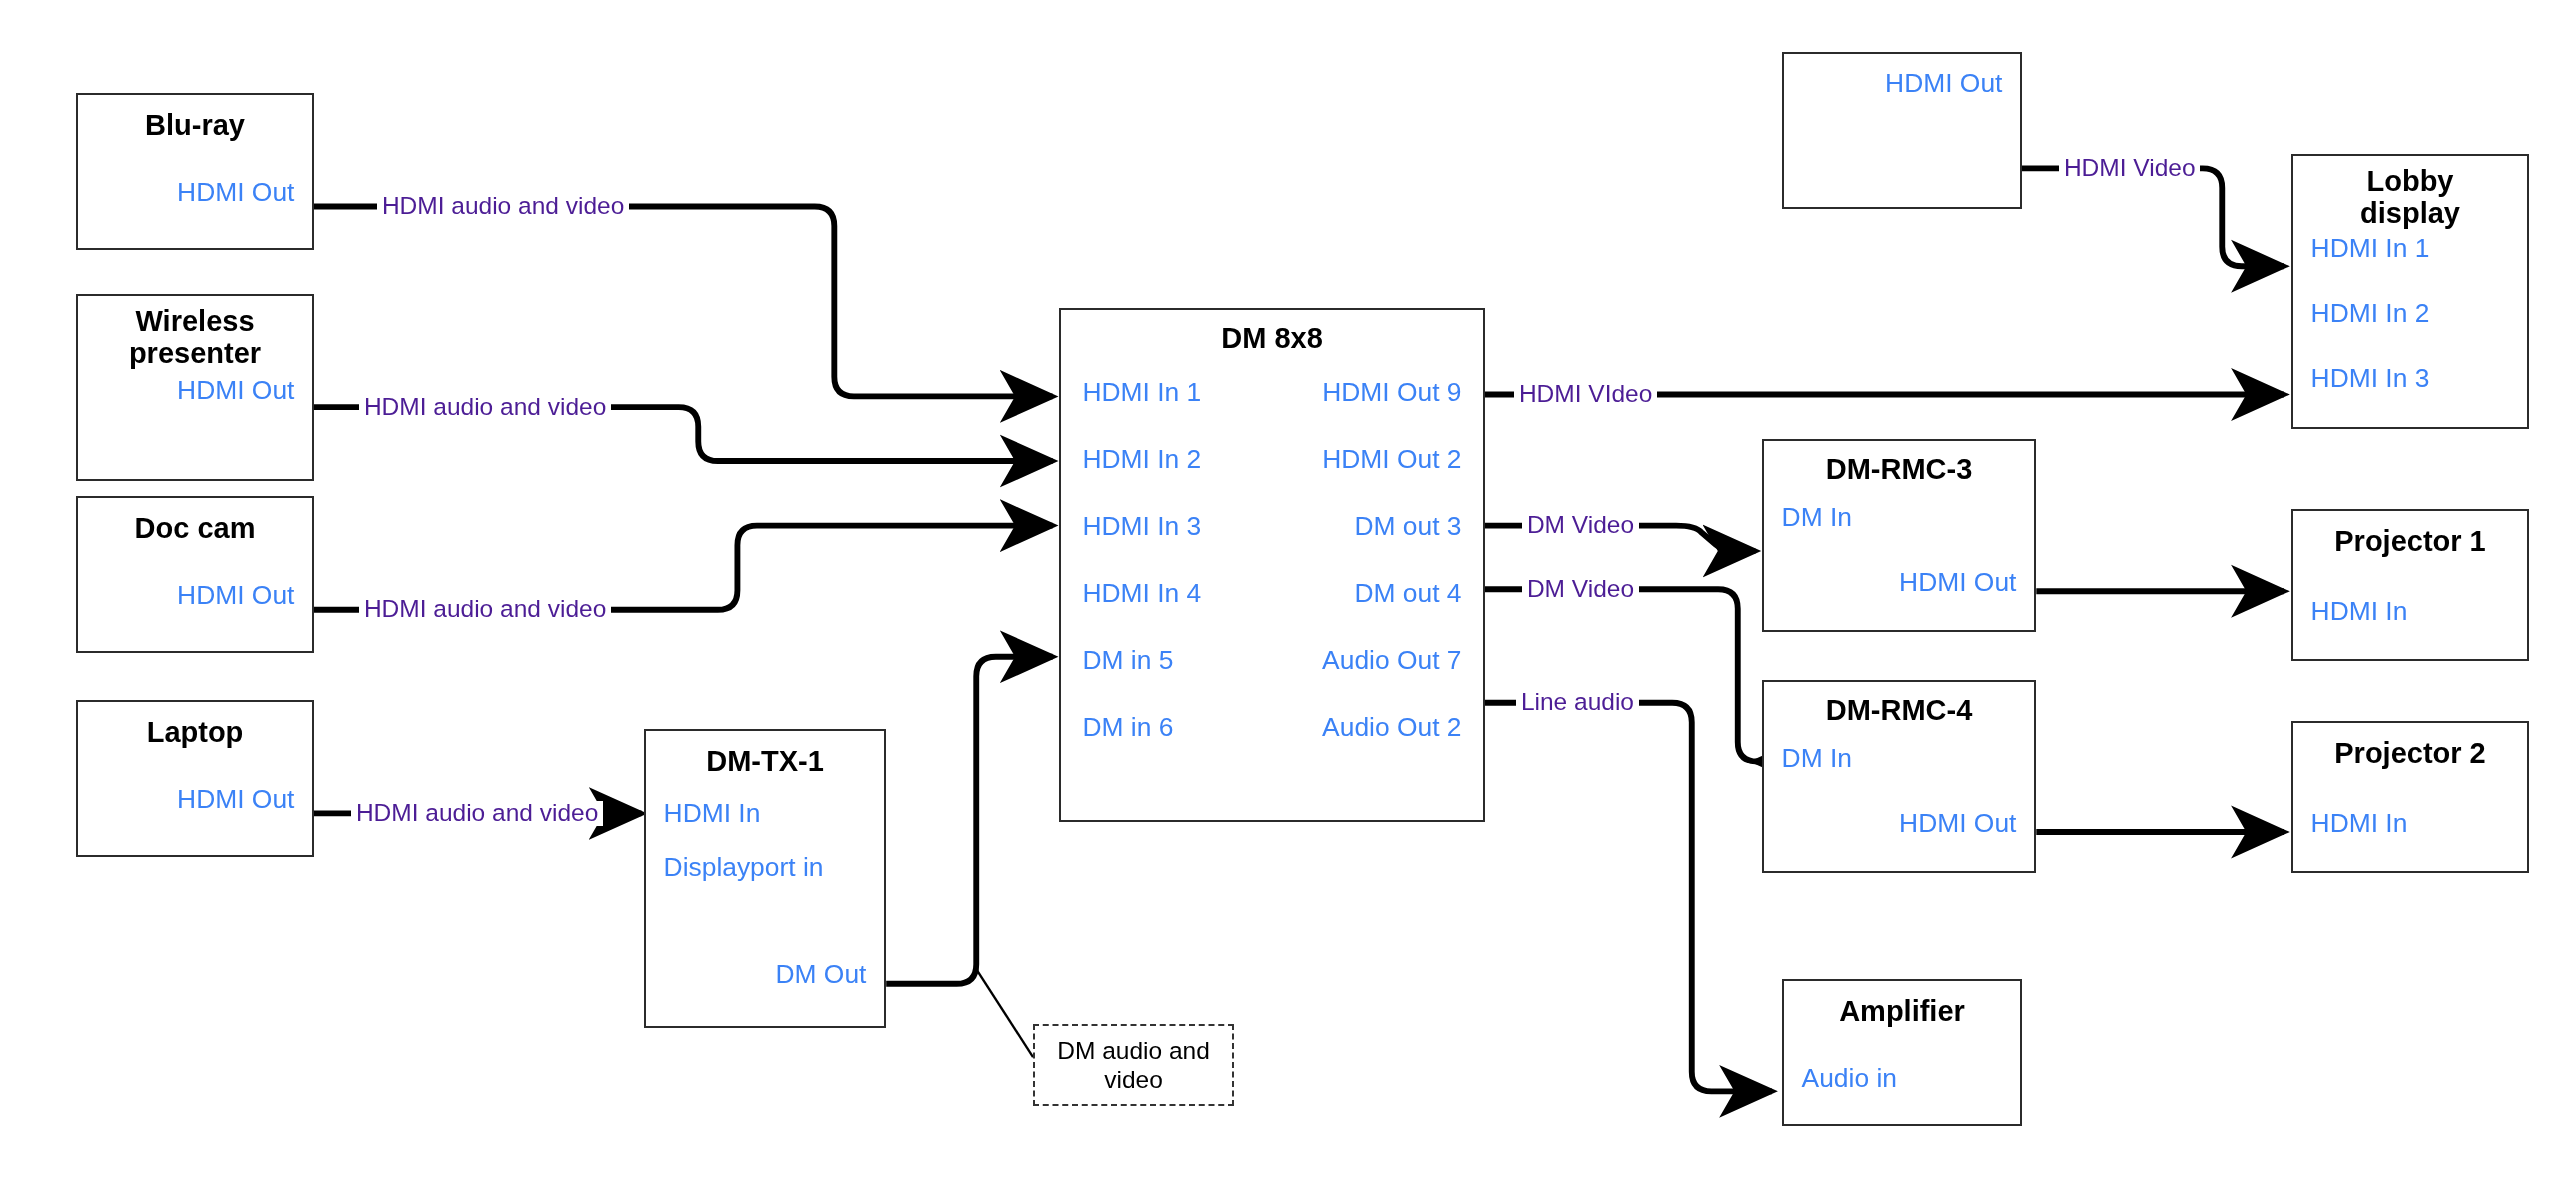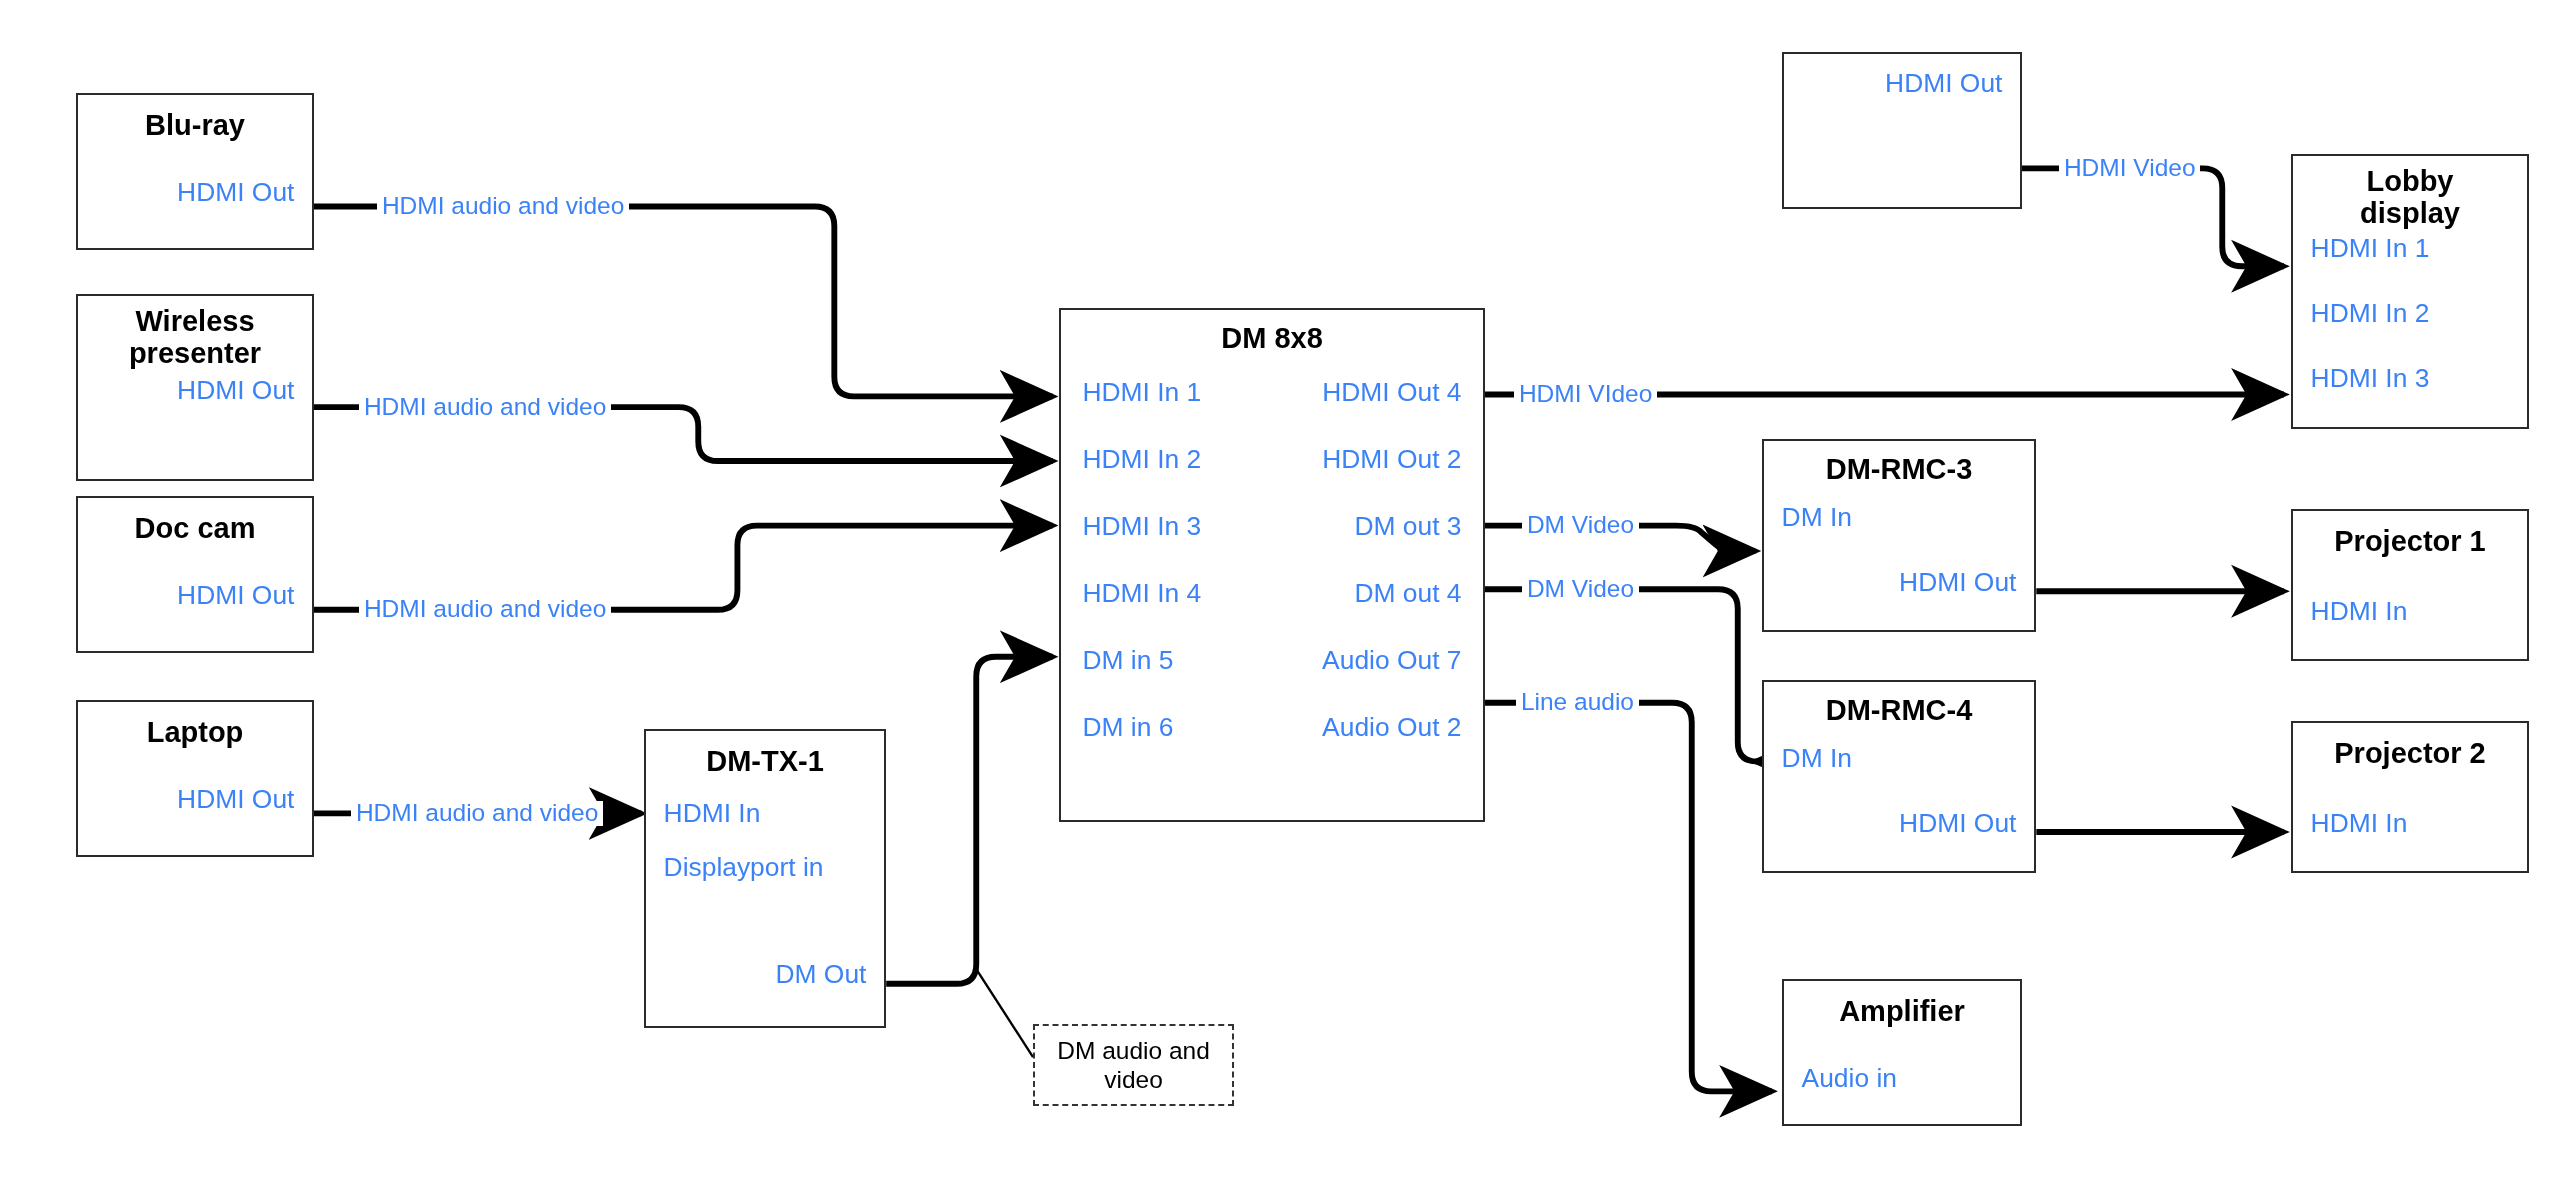--- a/index.html
+++ b/index.html
@@ -53,21 +53,21 @@
   .port.right { text-align: right; }
   .callout-text {
     font-size: 24.5px;
     color: #000000;
     text-align: center;
     line-height: 1.2;
   }
   .wire-label {
     position: absolute;
     font-size: 24.5px;
-    color: #3b82f6;
+    color: #4c1d95;
     background: #ffffff;
     white-space: nowrap;
     padding: 0 4.9px;
     line-height: 1;
   }
 </style>
 </head>
 <body>
 
 <div id="canvas">
@@ -151,21 +151,21 @@
     <div style="display:flex; flex-direction:row; justify-content:space-between; margin-top:23.5px;">
       <div style="display:flex; flex-direction:column; gap:38px;">
         <div class="port left">HDMI In 1</div>
         <div class="port left">HDMI In 2</div>
         <div class="port left">HDMI In 3</div>
         <div class="port left">HDMI In 4</div>
         <div class="port left">DM in 5</div>
         <div class="port left">DM in 6</div>
       </div>
       <div style="display:flex; flex-direction:column; gap:38px;">
-        <div class="port right">HDMI Out 4</div>
+        <div class="port right">HDMI Out 9</div>
         <div class="port right">HDMI Out 2</div>
         <div class="port right">DM out 3</div>
         <div class="port right">DM out 4</div>
         <div class="port right">Audio Out 7</div>
         <div class="port right">Audio Out 2</div>
       </div>
     </div>
   </div>
 
   <div class="node" style="left:1782px; top:52px; width:240px; height:157px; padding:8.8px 17.6px 0 17.6px;">

